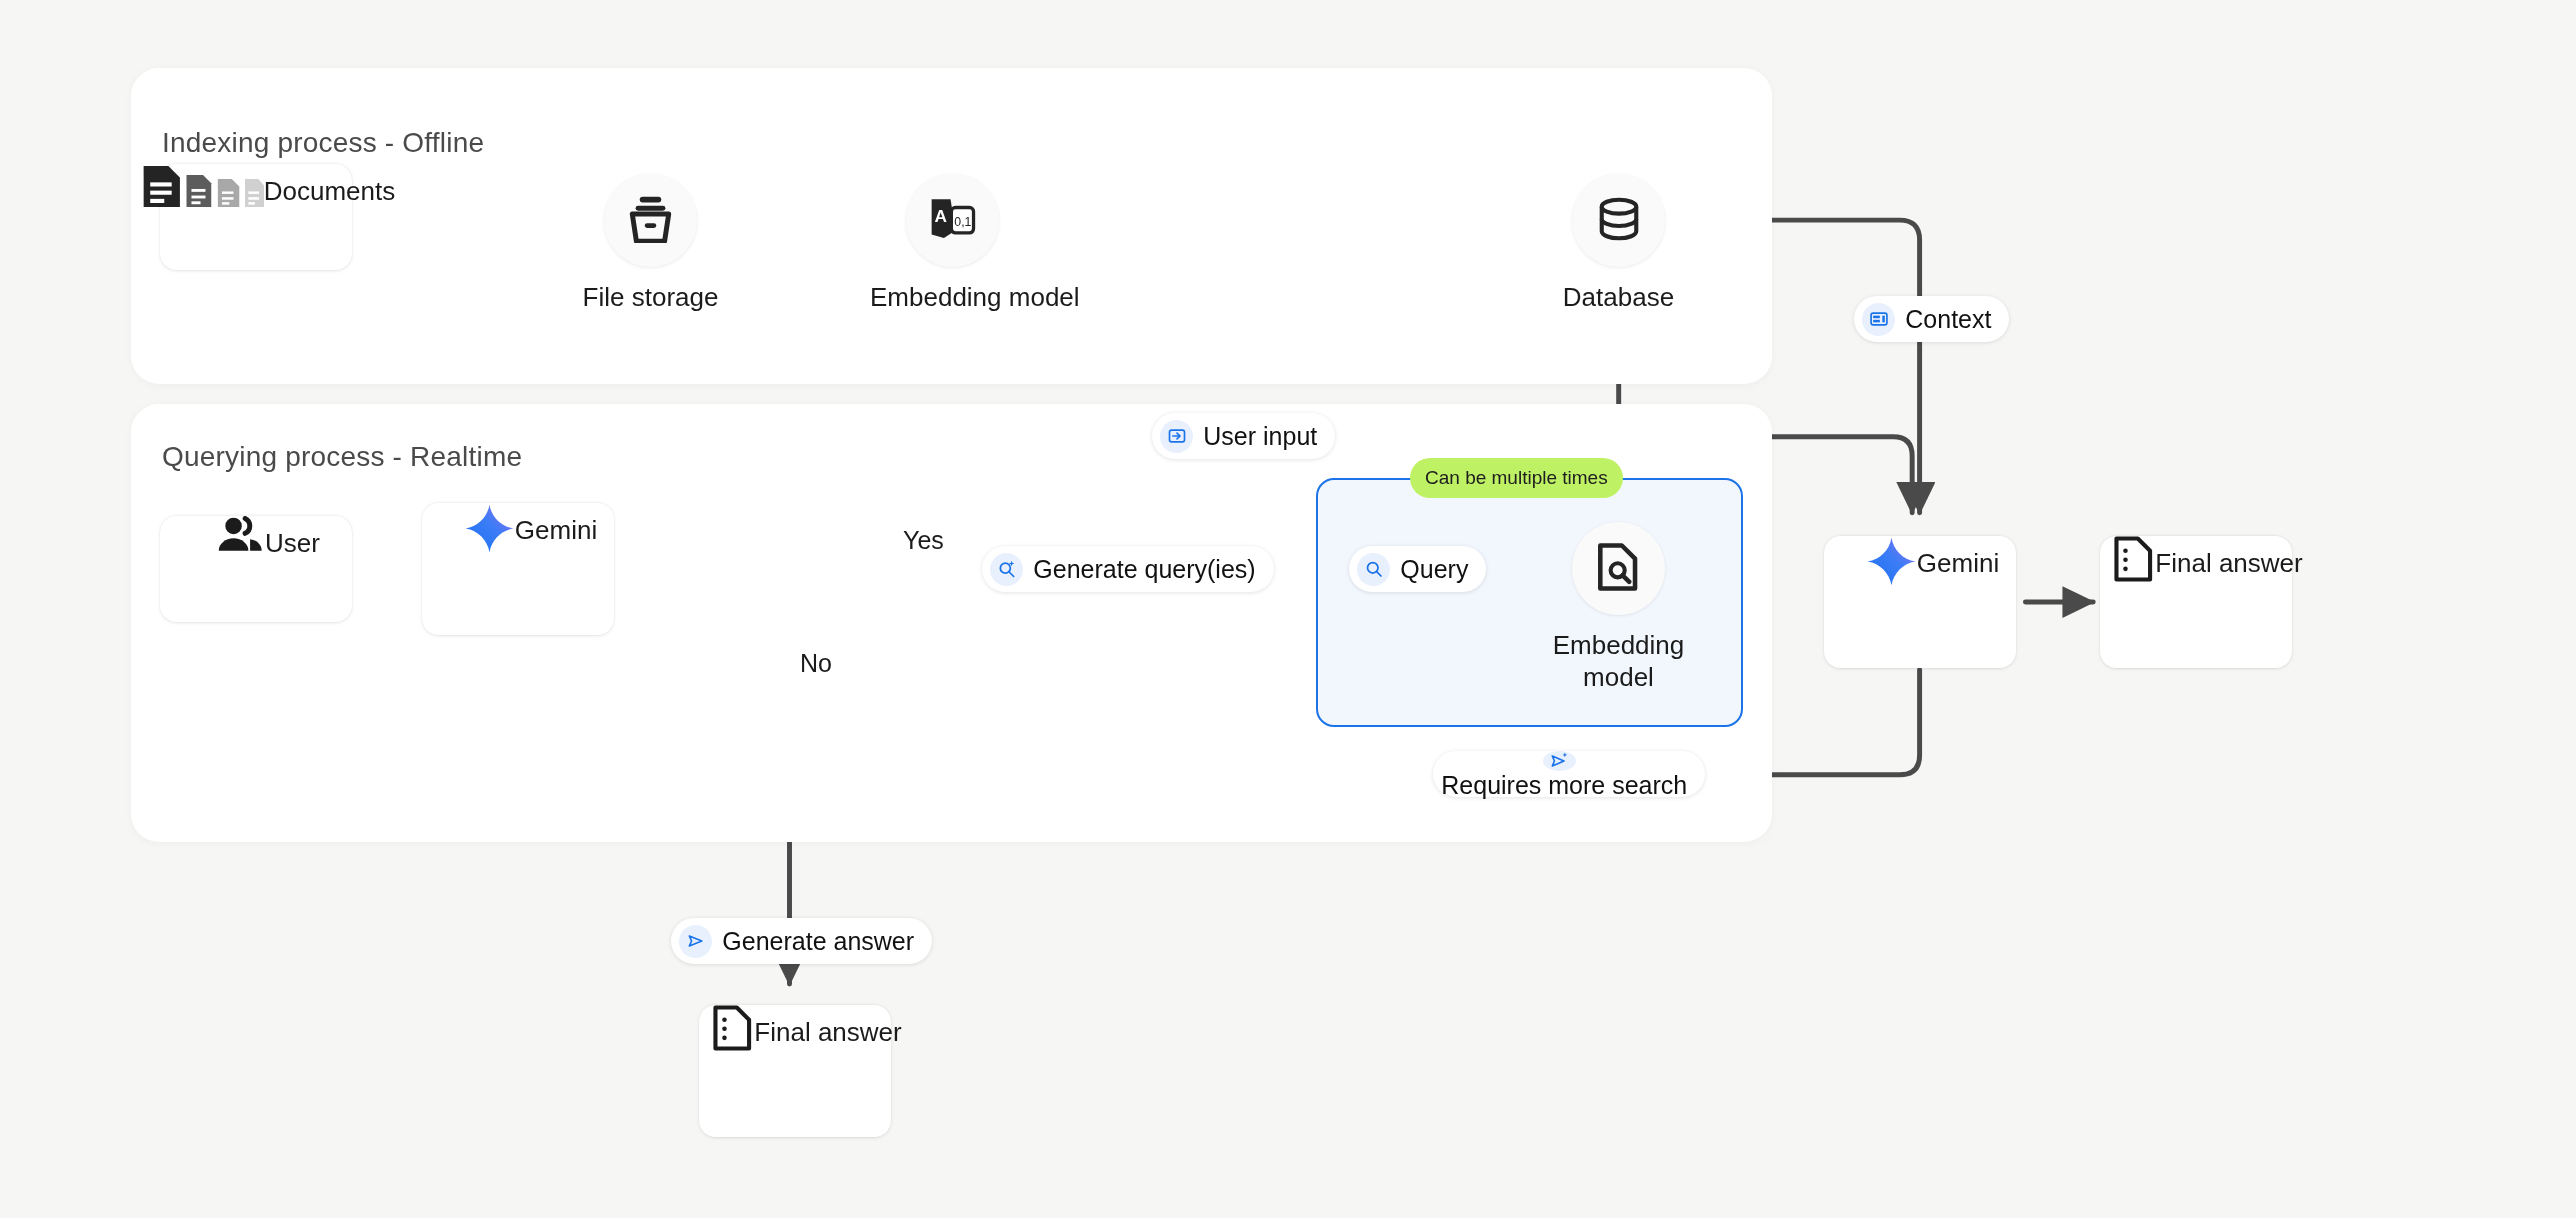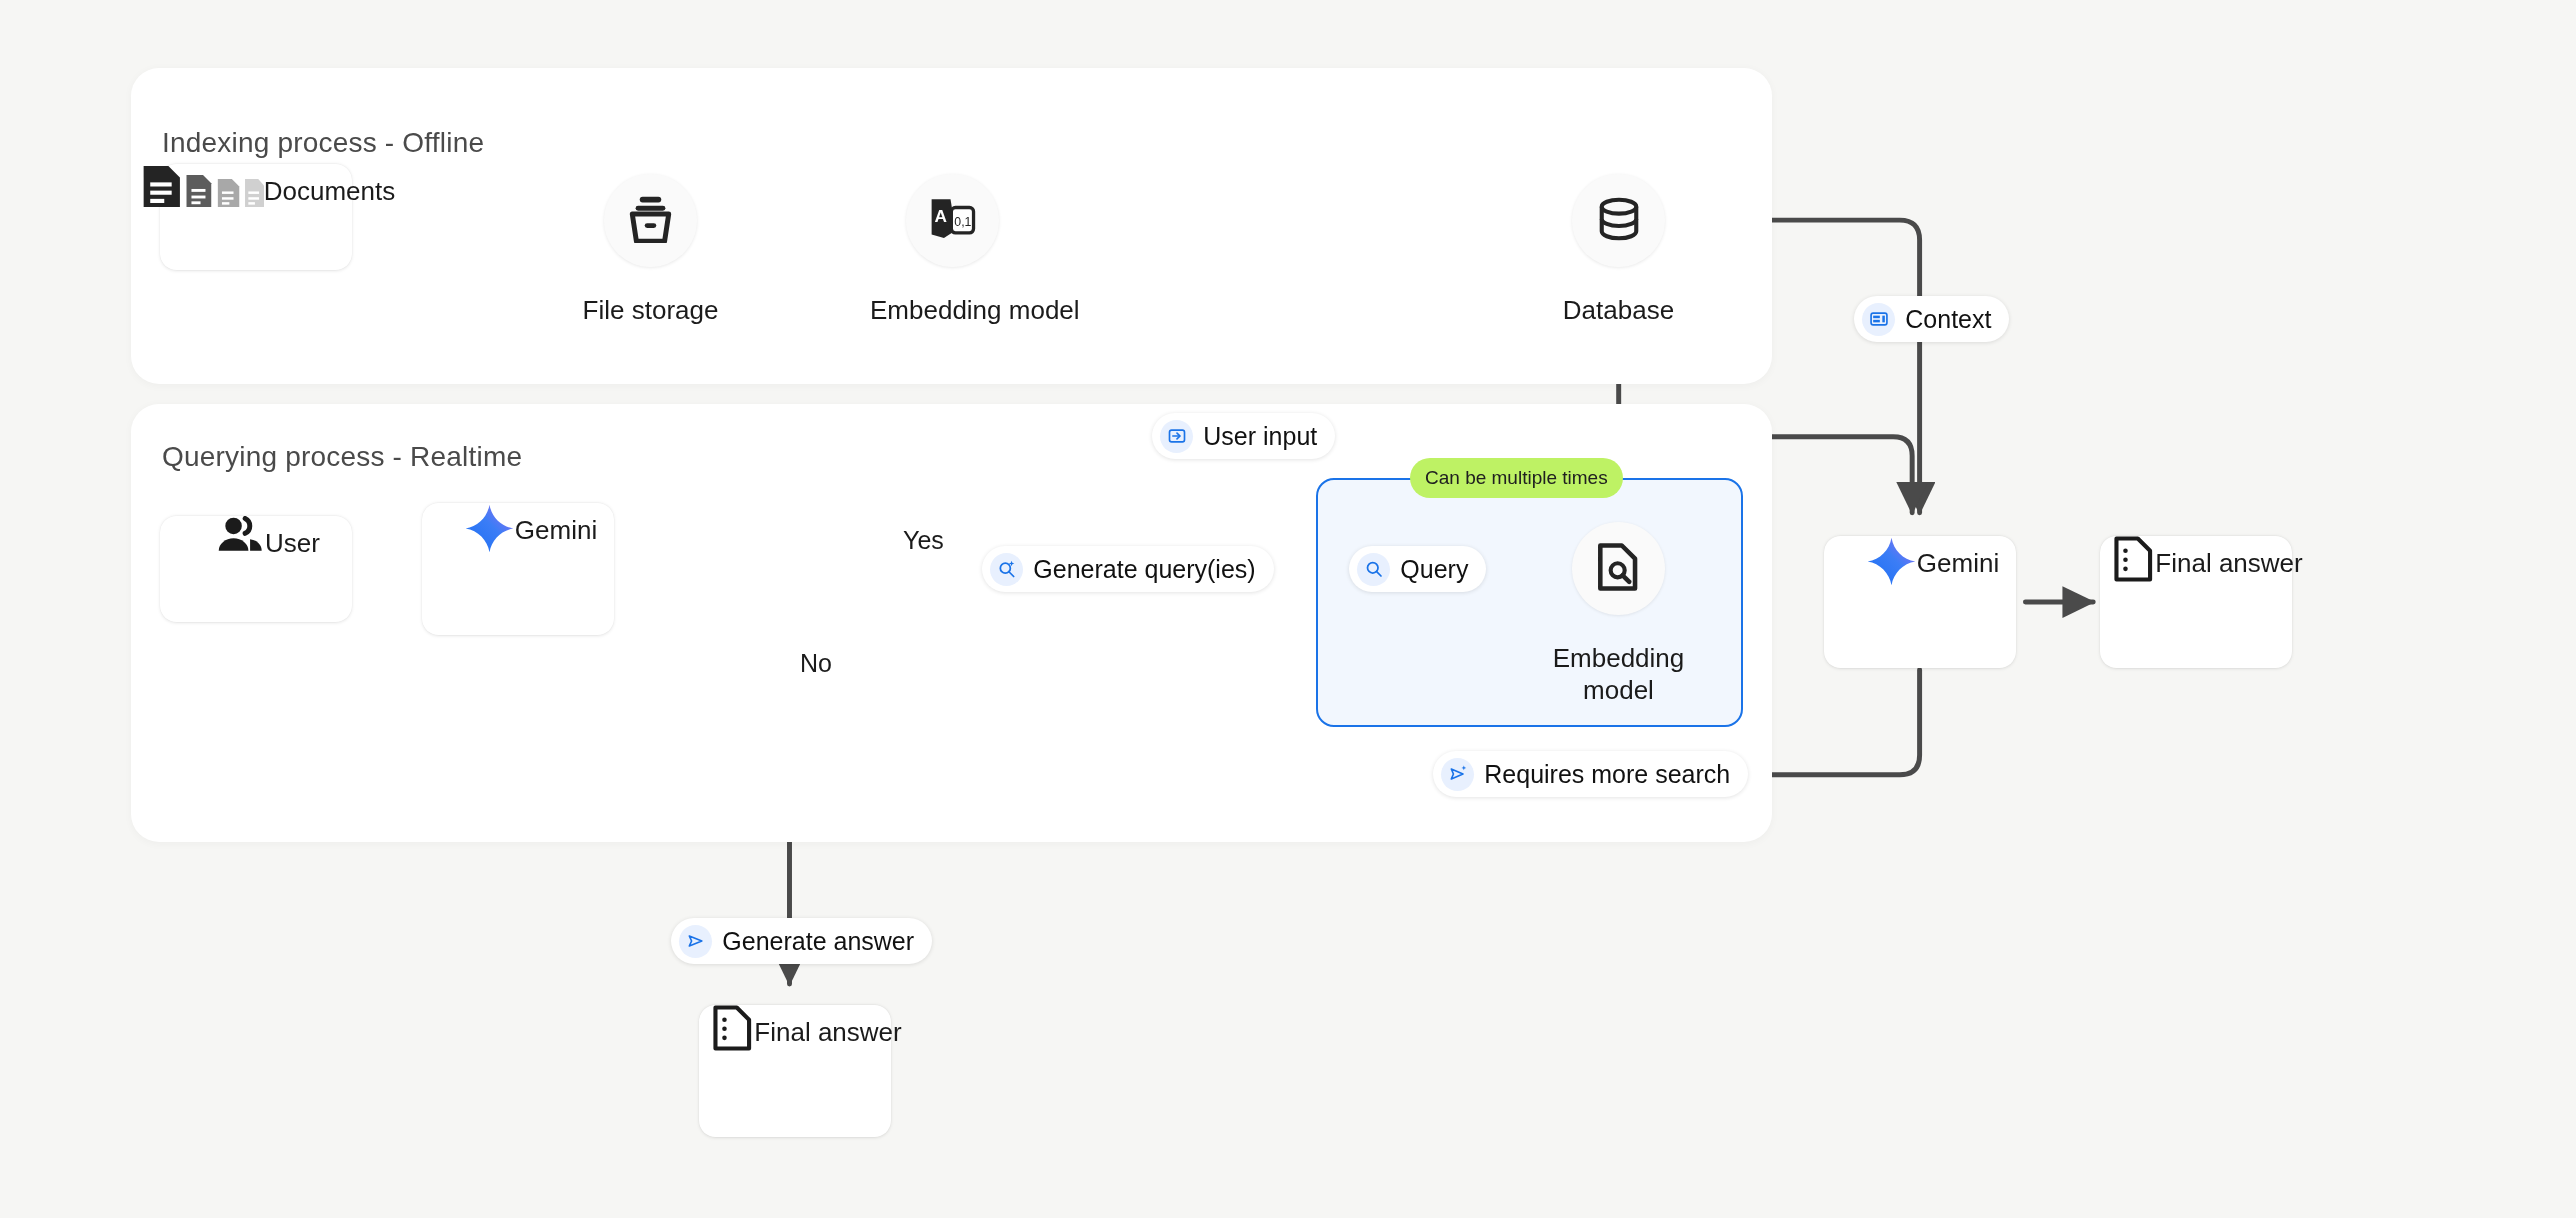--- a/index.html
+++ b/index.html
@@ -55,21 +55,21 @@
   .circle-node { position: absolute; }
   .circle-node .circ {
     width: 93px; height: 93px;
     border-radius: 50%;
     background: #fafafa;
     box-shadow: 0 0.8px 3.3px rgba(0,0,0,0.09);
     display: flex; align-items: center; justify-content: center;
     margin: 0 auto;
   }
   .circle-node .circ-label {
-    margin-top: 28px;
+    margin-top: 15px;
     text-align: center;
     font-size: 26px;
     color: #1b1b1b;
     line-height: 1.22;
     white-space: nowrap;
   }
   .circle-node.wrap .circ-label { white-space: normal; }
 
   
   .pill {
@@ -371,21 +371,21 @@
         <svg width="43" height="48" viewBox="0 0 52 58">
           <path d="M4,3 h26 l16,16 v36 h-42 z" fill="none" stroke="#242424" stroke-width="5.5" stroke-linejoin="round"></path>
           <circle cx="25" cy="33" r="8.5" fill="none" stroke="#242424" stroke-width="5"></circle>
           <line x1="31" y1="39" x2="39" y2="47" stroke="#242424" stroke-width="5.5" stroke-linecap="round"></line>
         </svg>
       </span>
     </div>
     <div class="circ-label" style="width:165px;">Embedding model</div>
   </div>
 
-  <div class="pill" style="left:1433px; top:751px;">
+  <div class="pill" style="left:1433px; top:751px;flex-direction:column;">
     <span class="pill-icon">
       <svg width="20" height="20" viewBox="0 0 24 24">
         <path d="M4,6 L18,12 L4,18 L6.5,12 z" fill="none" stroke="#1a73e8" stroke-width="2" stroke-linejoin="round"></path>
         <path d="M19,1.8 L19.8,3.9 L21.9,4.7 L19.8,5.5 L19,7.6 L18.2,5.5 L16.1,4.7 L18.2,3.9 z" fill="#1a73e8"></path>
       </svg>
     </span>
     <span class="pill-label">Requires more search</span>
   </div>
 
   <div class="pill" style="left:1152px; top:413px;">

